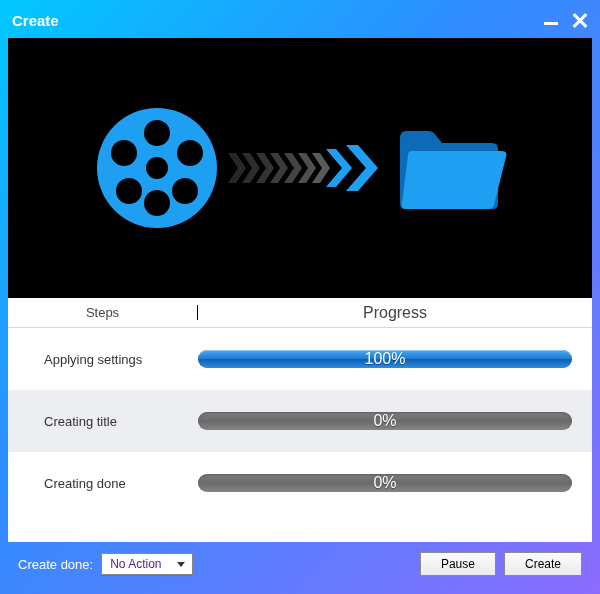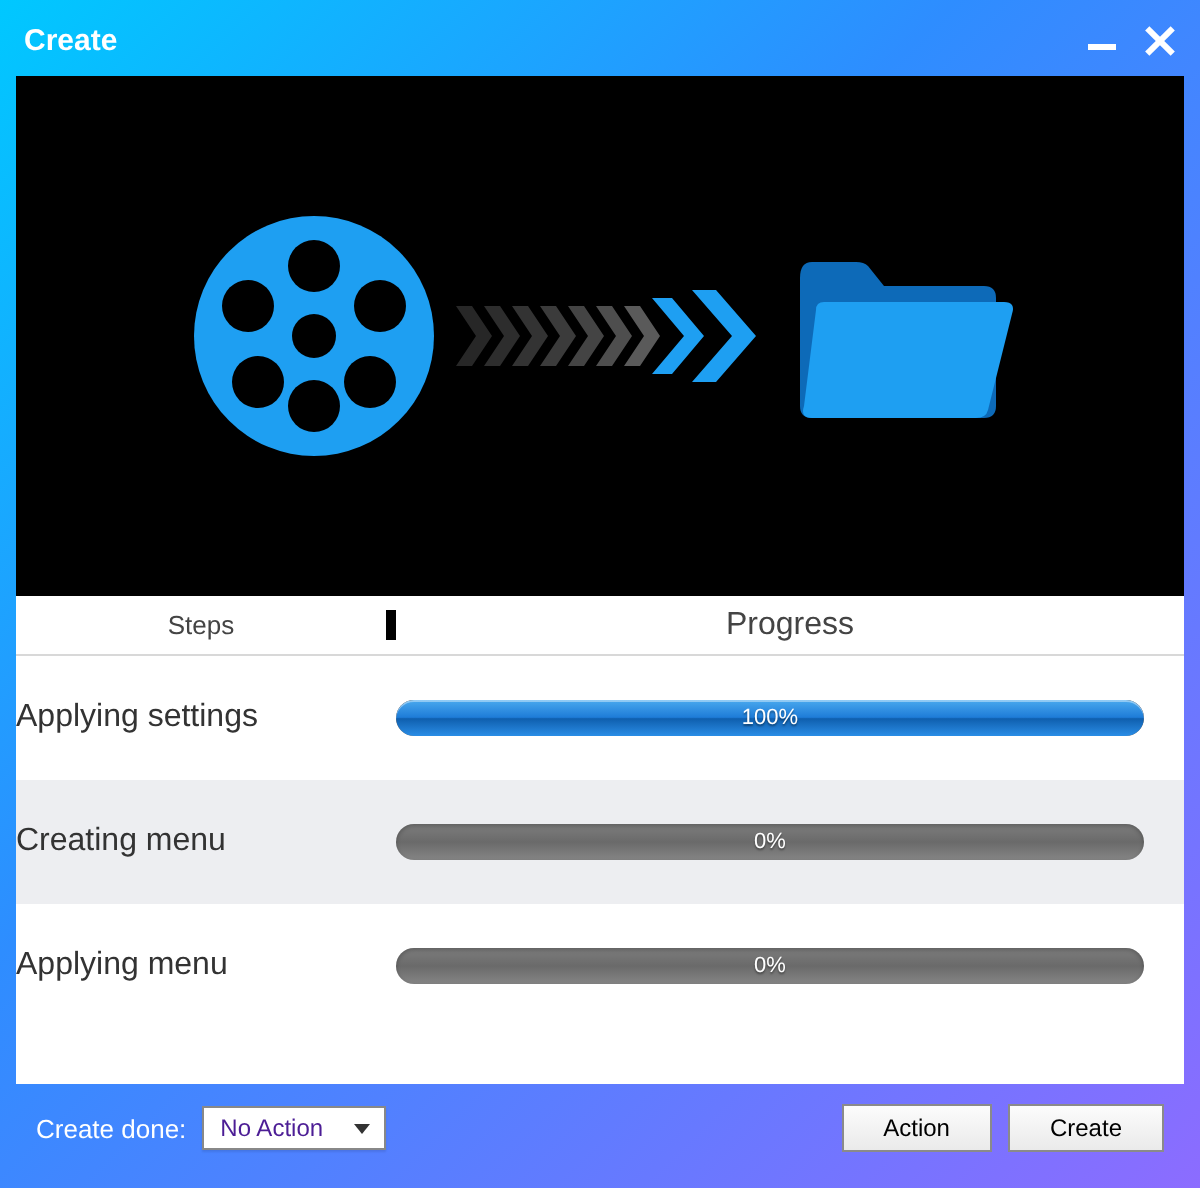--- a/index.html
+++ b/index.html
@@ -85,21 +85,21 @@
     height: 30px;
     background: #fff;
     border-bottom: 1px solid #d8d8d8;
     align-items: center;
   }
   .th-steps {
     width: 190px;
     text-align: center;
     color: #444;
     font-size: 13px;
-    border-right: 5px solid #000000;
+    border-right: 1px solid #000000;
   }
   .th-progress {
     flex: 1;
     text-align: center;
     color: #444;
     font-size: 16px;
   }
 
   .rows {
     flex: 1;
@@ -108,22 +108,23 @@
   }
   .row {
     display: flex;
     align-items: center;
     height: 62px;
     padding: 0 20px 0 0;
   }
   .row:nth-child(even) { background: #edeef1; }
   .row-label {
     width: 190px;
+    padding-left: 36px;
     color: #333;
-    font-size: 16px;
+    font-size: 13px;
   }
   .row-bar-wrap {
     flex: 1;
     height: 18px;
     border-radius: 9px;
     background: linear-gradient(to bottom, #7d7d7d 0%, #6a6a6a 50%, #858585 100%);
     position: relative;
     overflow: hidden;
     box-shadow: inset 0 1px 2px rgba(0,0,0,0.25);
   }
@@ -133,21 +134,21 @@
     background: linear-gradient(to bottom, #4aa9ee 0%, #1e7cd8 48%, #0f5fae 52%, #2a8de6 100%);
     box-shadow: inset 0 1px 0 rgba(255,255,255,0.4);
   }
   .row-bar-text {
     position: absolute;
     top: 0; left: 0; right: 0; bottom: 0;
     display: flex;
     align-items: center;
     justify-content: center;
     color: #fff;
-    font-size: 11px;
+    font-size: 16px;
     text-shadow: 0 1px 1px rgba(0,0,0,0.4);
   }
 
   .footer {
     height: 44px;
     display: flex;
     align-items: center;
     padding: 0 10px;
     color: #fff;
     font-size: 13px;
@@ -249,42 +250,42 @@
 
       <div class="row">
         <div class="row-label">Applying settings</div>
         <div class="row-bar-wrap">
           <div class="row-bar-fill" style="width:100%"></div>
           <div class="row-bar-text">100%</div>
         </div>
       </div>
 
       <div class="row">
-        <div class="row-label">Creating menu</div>
+        <div class="row-label">Creating title</div>
         <div class="row-bar-wrap">
           <div class="row-bar-fill" style="width:0%"></div>
           <div class="row-bar-text">0%</div>
         </div>
       </div>
 
       <div class="row">
-        <div class="row-label">Applying menu</div>
+        <div class="row-label">Creating done</div>
         <div class="row-bar-wrap">
           <div class="row-bar-fill" style="width:0%"></div>
           <div class="row-bar-text">0%</div>
         </div>
       </div>
 
     </div>
 
   </div>
 
   <div class="footer">
     <span>Create done:</span>
     <div class="select-wrap">
       <span>No Action</span>
     </div>
     <div class="spacer"></div>
-    <div class="btn">Action</div>
+    <div class="btn">Pause</div>
     <div class="btn">Create</div>
   </div>
 
 </div>
 
 </body></html>

